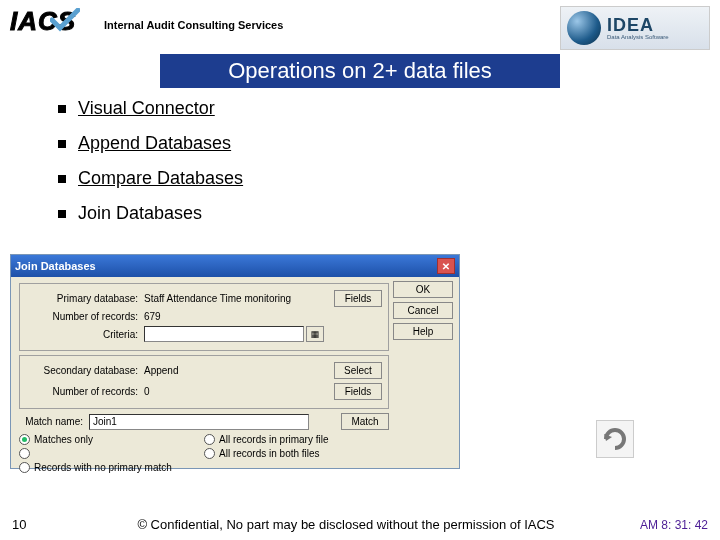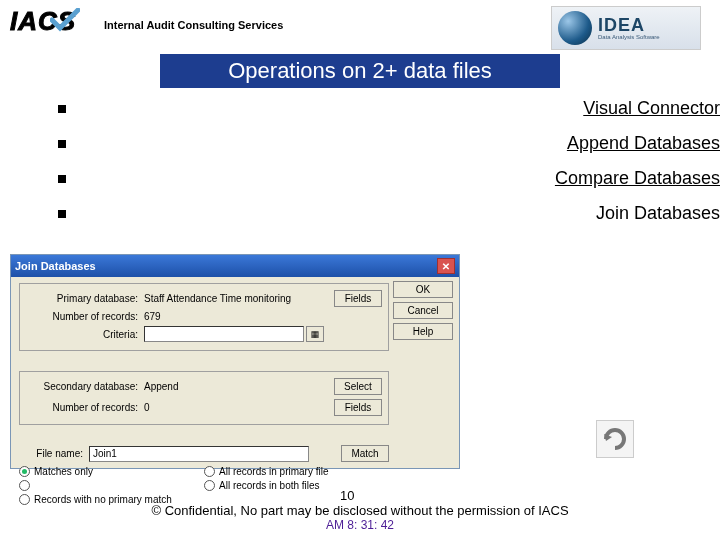--- a/index.html
+++ b/index.html
@@ -39,21 +39,21 @@
   .iacs-logo .tick svg { display:block; }
   .subtitle {
     font-size: 11px;
     font-weight: bold;
     color: #000;
     margin-left: 4px;
     margin-top: 13px;
   }
   .idea-logo {
     margin-left: auto;
-    margin-right: 9px;
+    margin-right: 0;
     width: 150px;
     height: 44px;
     border: 1px solid #ccc;
     background: linear-gradient(#eef2f6,#d8e0ea);
     display: flex;
     align-items: center;
     padding: 2px 6px;
     gap: 6px;
   }
   .idea-sphere {
@@ -81,21 +81,20 @@
     margin: 0 0 0 58px;
     padding: 0;
   }
   ul.items li {
     font-family: Tahoma, Verdana, sans-serif;
     font-size: 18px;
     color: #000;
     margin-bottom: 14px;
     position: relative;
     padding-left: 20px;
-    text-align: right;
   }
   ul.items li::before {
     content: "";
     position: absolute;
     left: 0; top: 7px;
     width: 8px; height: 8px;
     background: #000;
   }
   ul.items li a { color: #000; text-decoration: underline; }
   .dialog {
@@ -157,21 +156,21 @@
     border: 1px solid #888;
     background: #ece9d8;
     display:inline-flex;align-items:center;justify-content:center;
     font-size:9px;
     margin-left:2px;
     cursor:pointer;
   }
   .group {
     border: 1px solid #a0a0a0;
     padding: 6px 6px 4px 6px;
-    margin-bottom: 20px;
+    margin-bottom: 4px;
   }
   .rt-buttons {
     position: absolute;
     right: 6px; top: 4px;
     width: 60px;
     display: flex;
     flex-direction: column;
     gap: 4px;
   }
   .rt-buttons .btn, .inline-btn {
@@ -209,21 +208,20 @@
   .return-icon svg{display:block;}
   .footer {
     position: absolute;
     left: 0; bottom: 8px;
     width: 100%;
     display: flex;
     align-items: center;
     font-family: Tahoma, Verdana, sans-serif;
     font-size: 13px;
     padding: 0 12px;
-    flex-direction: column;
   }
   .pagenum { width: 40px; }
   .copyright { flex:1; text-align:center; color:#000; }
   .clock { font-size: 12px; color:#4c1d95; }
 </style>
 </head>
 <body>
 
 <div class="header">
   <div class="iacs-logo">
@@ -294,21 +292,21 @@
       </div>
       <div class="field-row">
         <span class="lbl">Number of records:</span>
         <span class="val">0</span>
         <span style="flex:1"></span>
         <span class="inline-btn" style="width:48px">Fields</span>
       </div>
     </div>
 
     <div class="field-row" style="width:370px">
-      <span class="lbl" style="width:70px">File name:</span>
+      <span class="lbl" style="width:70px">Match name:</span>
       <span class="txtbox" style="width:220px">Join1</span>
       <span style="flex:1"></span>
       <span class="inline-btn" style="width:48px">Match</span>
     </div>
 
     <div class="radio-grid" style="width:370px">
       <div class="radio-item">
         <span class="radio checked">
             <span class="dot"></span>
           </span>

